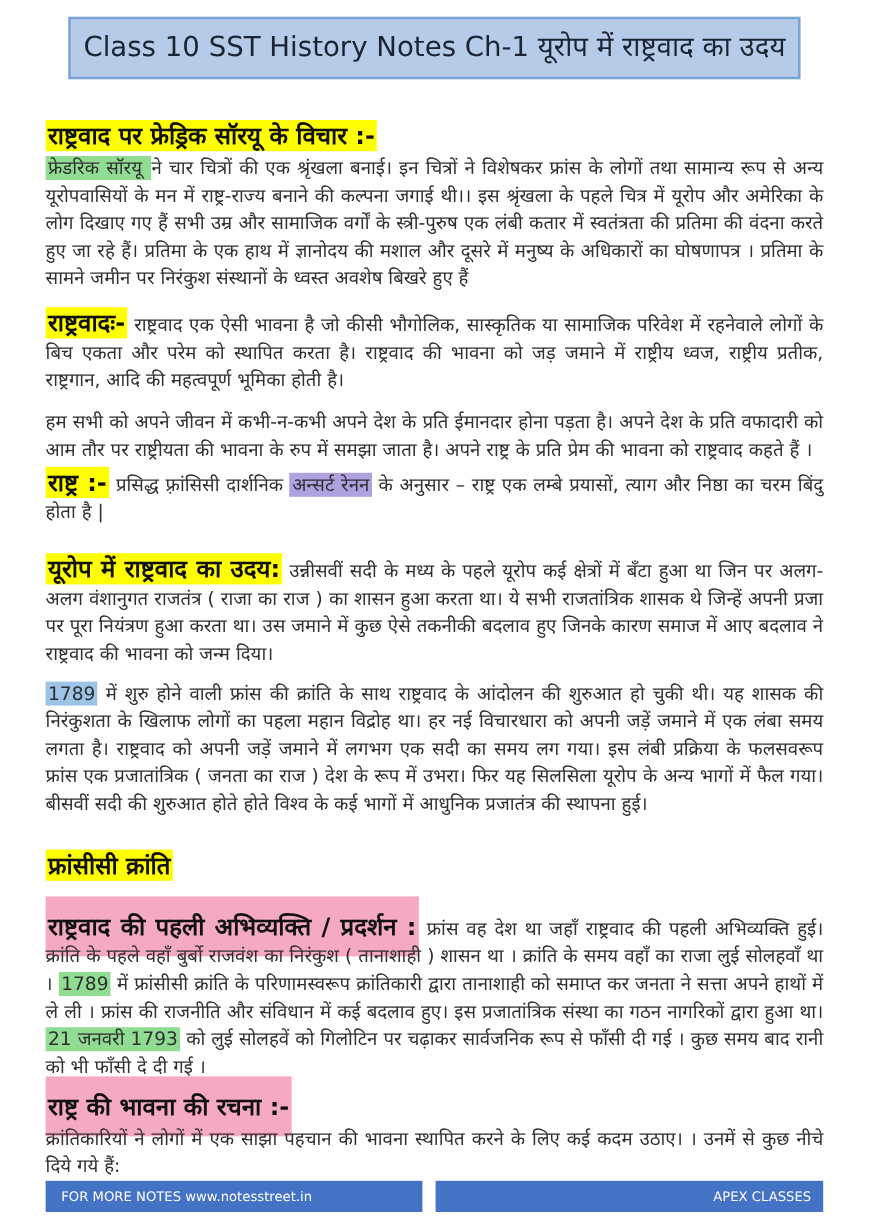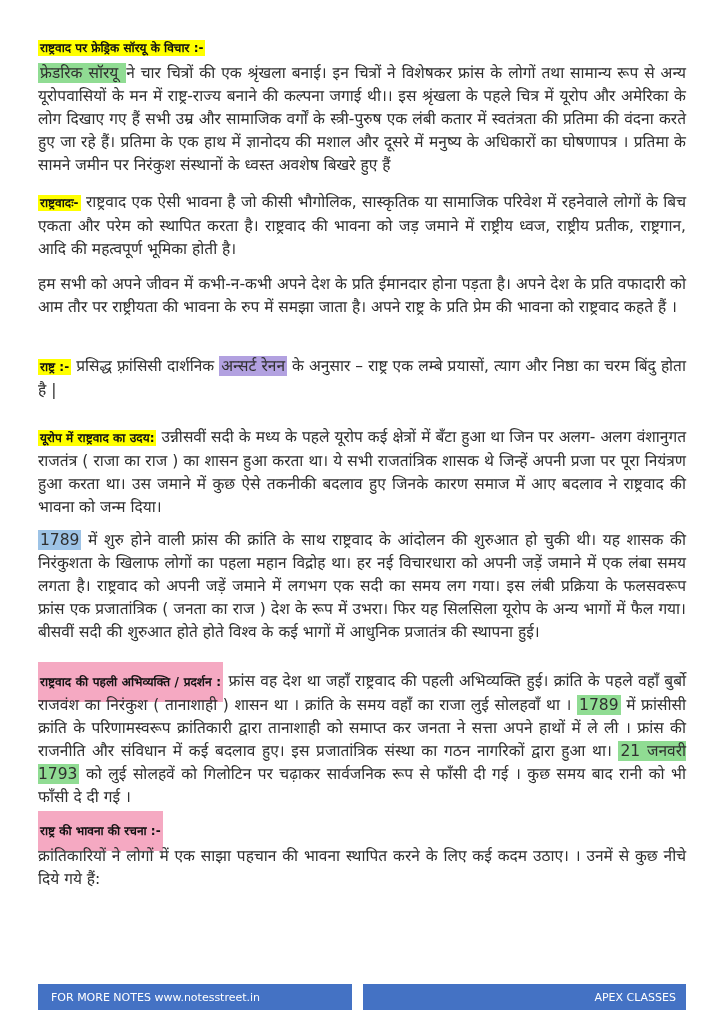--- a/index.html
+++ b/index.html
@@ -28,21 +28,21 @@
     color: #1a2433;
   }
   .content {
     margin: 0 38px;
     color: #2f2f2f;
     font-size: 15.5px;
     line-height: 23px;
     text-align: justify;
   }
   .para { margin: 0; }
-  .hd { font-size: 12px; font-weight: bold; color: #111111; }
+  .hd { font-size: 20px; font-weight: bold; color: #111111; }
   .hl-yellow { background: var(--hl-yellow, #ffff00); padding: 1px 2px; }
   .hl-green  { background: var(--hl-green,  #90dc93); padding: 1px 2px; }
   .hl-blue   { background: var(--hl-blue,   #9dc3e6); padding: 1px 2px; }
   .hl-purple { background: var(--hl-purple, #b2a1e0); padding: 1px 2px; }
   .hl-pink   { background: var(--hl-pink,   #f5a9c2); padding: 13px 2px; }
   .footer {
     position: absolute;
     left: 38px;
     right: 38px;
     bottom: 14px;
@@ -60,37 +60,39 @@
     padding-left: 12px;
   }
   .footer-left  { padding-left: 13px; }
   .footer-right { justify-content: flex-end; padding-right: 10px; }
 </style>
 </head>
 <body>
 
 <div class="page">
 
+  <div class="title-box">Class 10 SST History Notes Ch-1 यूरोप में राष्ट्रवाद का उदय</div>
 
   <div class="content">
 
     <p class="para" style="margin-top:36px"><span class="hl-yellow hd">राष्ट्रवाद पर फ्रेड्रिक सॉरयू के विचार :-</span></p>
 
     <p class="para" style="margin-top:2px"><span class="hl-green">फ्रेडरिक सॉरयू </span><span>ने चार चित्रों की एक श्रृंखला बनाई। इन चित्रों ने विशेषकर फ्रांस के लोगों तथा सामान्य रूप से अन्य यूरोपवासियों के मन में राष्ट्र-राज्य बनाने की कल्पना जगाई थी।। इस श्रृंखला के पहले चित्र में यूरोप और अमेरिका के लोग दिखाए गए हैं सभी उम्र और सामाजिक वर्गों के स्त्री-पुरुष एक लंबी कतार में स्वतंत्रता की प्रतिमा की वंदना करते हुए जा रहे हैं। प्रतिमा के एक हाथ में ज्ञानोदय की मशाल और दूसरे में मनुष्य के अधिकारों का घोषणापत्र । प्रतिमा के सामने जमीन पर निरंकुश संस्थानों के ध्वस्त अवशेष बिखरे हुए हैं</span></p>
 
     <p class="para" style="margin-top:14px"><span class="hl-yellow hd">राष्ट्रवादः-</span><span> राष्ट्रवाद एक ऐसी भावना है जो कीसी भौगोलिक, सास्कृतिक या सामाजिक परिवेश में रहनेवाले लोगों के बिच एकता और परेम को स्थापित करता है। राष्ट्रवाद की भावना को जड़ जमाने में राष्ट्रीय ध्वज, राष्ट्रीय प्रतीक, राष्ट्रगान, आदि की महत्वपूर्ण भूमिका होती है।</span></p>
 
     <p class="para" style="margin-top:12px"><span>हम सभी को अपने जीवन में कभी-न-कभी अपने देश के प्रति ईमानदार होना पड़ता है। अपने देश के प्रति वफादारी को आम तौर पर राष्ट्रीयता की भावना के रुप में समझा जाता है। अपने राष्ट्र के प्रति प्रेम की भावना को राष्ट्रवाद कहते हैं ।</span></p>
 
-    <p class="para" style="margin-top:36px"><span class="hl-yellow hd">राष्ट्र :-</span><span> प्रसिद्ध फ़्रांसिसी दार्शनिक </span><span class="hl-purple">अन्सर्ट रेनन</span><span> के अनुसार – राष्ट्र एक लम्बे प्रयासों, त्याग और निष्ठा का चरम बिंदु होता है |</span></p>
+    <p class="para" style="margin-top:4px"><span class="hl-yellow hd">राष्ट्र :-</span><span> प्रसिद्ध फ़्रांसिसी दार्शनिक </span><span class="hl-purple">अन्सर्ट रेनन</span><span> के अनुसार – राष्ट्र एक लम्बे प्रयासों, त्याग और निष्ठा का चरम बिंदु होता है |</span></p>
 
     <p class="para" style="margin-top:24px"><span class="hl-yellow hd">यूरोप में राष्ट्रवाद का उदय:</span><span> उन्नीसवीं सदी के मध्य के पहले यूरोप कई क्षेत्रों में बँटा हुआ था जिन पर अलग- अलग वंशानुगत राजतंत्र ( राजा का राज ) का शासन हुआ करता था। ये सभी राजतांत्रिक शासक थे जिन्हें अपनी प्रजा पर पूरा नियंत्रण हुआ करता था। उस जमाने में कुछ ऐसे तकनीकी बदलाव हुए जिनके कारण समाज में आए बदलाव ने राष्ट्रवाद की भावना को जन्म दिया।</span></p>
 
     <p class="para" style="margin-top:10px"><span class="hl-blue">1789</span><span> में शुरु होने वाली फ्रांस की क्रांति के साथ राष्ट्रवाद के आंदोलन की शुरुआत हो चुकी थी। यह शासक की निरंकुशता के खिलाफ लोगों का पहला महान विद्रोह था। हर नई विचारधारा को अपनी जड़ें जमाने में एक लंबा समय लगता है। राष्ट्रवाद को अपनी जड़ें जमाने में लगभग एक सदी का समय लग गया। इस लंबी प्रक्रिया के फलसवरूप फ्रांस एक प्रजातांत्रिक ( जनता का राज ) देश के रूप में उभरा। फिर यह सिलसिला यूरोप के अन्य भागों में फैल गया। बीसवीं सदी की शुरुआत होते होते विश्व के कई भागों में आधुनिक प्रजातंत्र की स्थापना हुई।</span></p>
 
+    <p class="para" style="margin-top:28px"><span class="hl-yellow hd">फ्रांसीसी क्रांति</span></p>
 
     <p class="para" style="margin-top:26px"><span class="hl-pink hd">राष्ट्रवाद की पहली अभिव्यक्ति / प्रदर्शन :</span><span> फ्रांस वह देश था जहाँ राष्ट्रवाद की पहली अभिव्यक्ति हुई। क्रांति के पहले वहाँ बुर्बो राजवंश का निरंकुश ( तानाशाही ) शासन था । क्रांति के समय वहाँ का राजा लुई सोलहवाँ था । </span><span class="hl-green">1789</span><span> में फ्रांसीसी क्रांति के परिणामस्वरूप क्रांतिकारी द्वारा तानाशाही को समाप्त कर जनता ने सत्ता अपने हाथों में ले ली । फ्रांस की राजनीति और संविधान में कई बदलाव हुए। इस प्रजातांत्रिक संस्था का गठन नागरिकों द्वारा हुआ था। </span><span class="hl-green">21 जनवरी 1793</span><span> को लुई सोलहवें को गिलोटिन पर चढ़ाकर सार्वजनिक रूप से फाँसी दी गई । कुछ समय बाद रानी को भी फाँसी दे दी गई ।</span></p>
 
     <p class="para" style="margin-top:10px"><span class="hl-pink hd">राष्ट्र की भावना की रचना :-</span></p>
 
     <p class="para" style="margin-top:2px"><span>क्रांतिकारियों ने लोगों में एक साझा पहचान की भावना स्थापित करने के लिए कई कदम उठाए। । उनमें से कुछ नीचे दिये गये हैं:</span></p>
 
   </div>
 
   <div class="footer">

